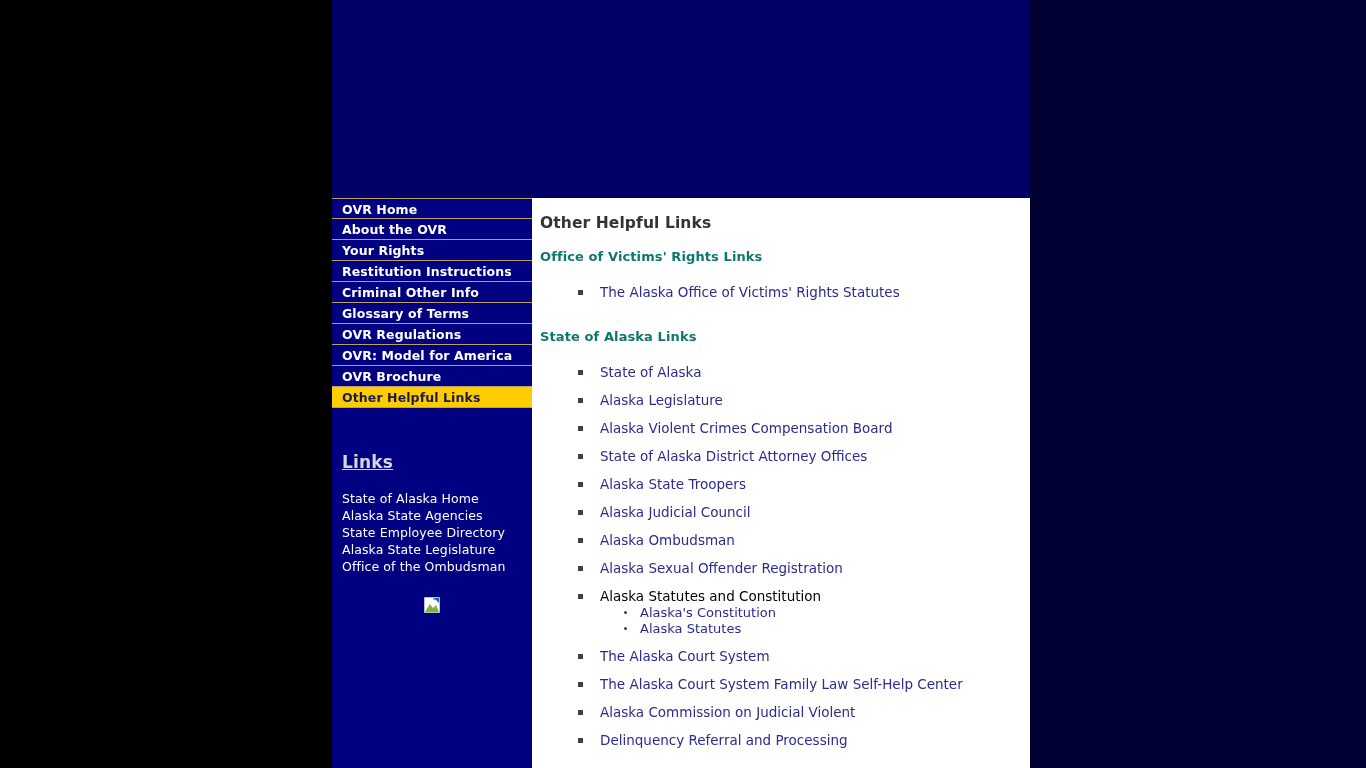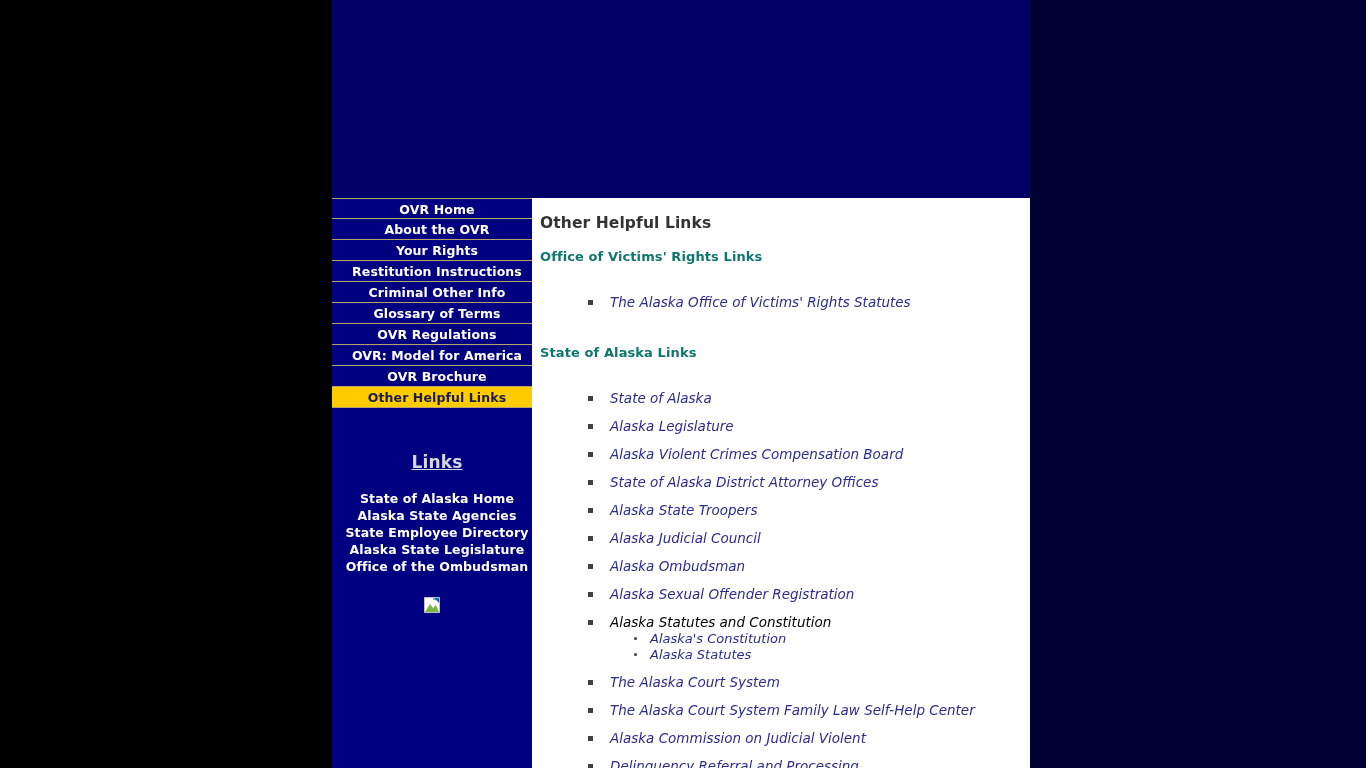--- a/index.html
+++ b/index.html
@@ -33,21 +33,20 @@
   }
 
   
   #sidebar {
     position: absolute;
     left: 0;
     top: 198px;
     width: 200px;
     height: 570px;
     background: #000080;
-    text-align: center;
   }
 
   .nav-list {
     list-style: none;
     margin: 0;
     padding: 0;
   }
 
   .nav-item {
     display: block;
@@ -91,21 +90,21 @@
   }
 
   .side-links {
     list-style: none;
     margin: 0;
     padding: 18px 0 0 10px;
   }
   .side-links li {
     color: #ffffff;
     font-size: 12.5px;
-    font-weight: bold;
+    font-weight: normal;
     line-height: 17px;
     letter-spacing: 0.1px;
     white-space: nowrap;
     cursor: pointer;
   }
 
   #broken-img {
     margin: 22px 0 0 92px;
     width: 16px;
     height: 16px;
@@ -136,23 +135,22 @@
     margin: 0;
     padding: 17px 0 0 8px;
     font-size: 13px;
     font-weight: bold;
     color: #0f766e;
     letter-spacing: 0.1px;
   }
 
   ul.link-list {
     list-style: none;
-    margin: 18px;
+    margin: 8px;
     padding: 12px 0 0 0;
-    font-style: italic;
   }
   ul.link-list > li {
     position: relative;
     padding: 0 0 0 60px;
     margin: 0 0 12px 0;
     font-size: 13.5px;
     line-height: 16px;
     color: #333333;
   }
   ul.link-list > li::before {

